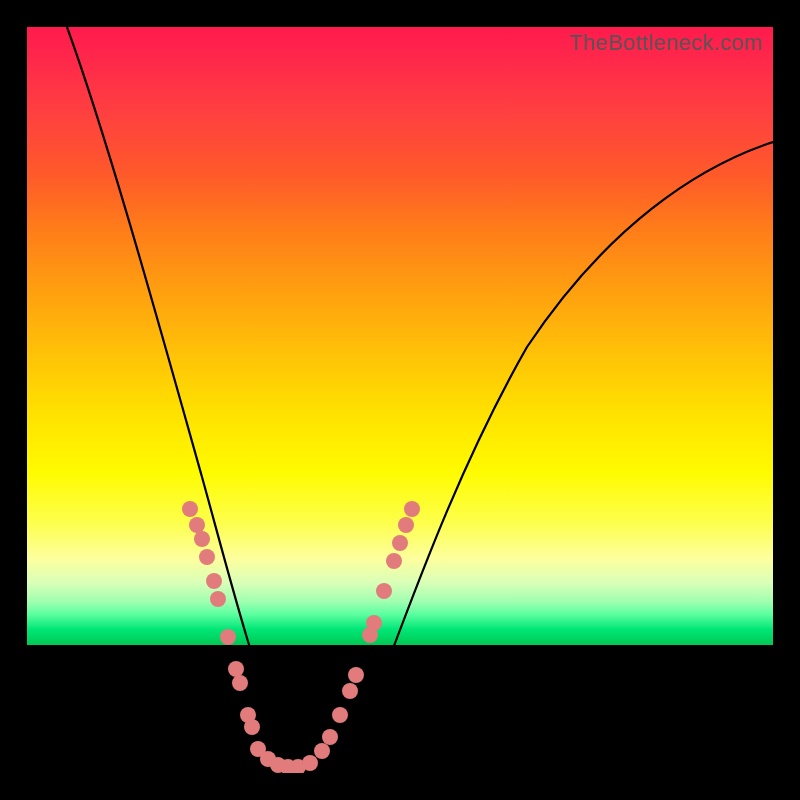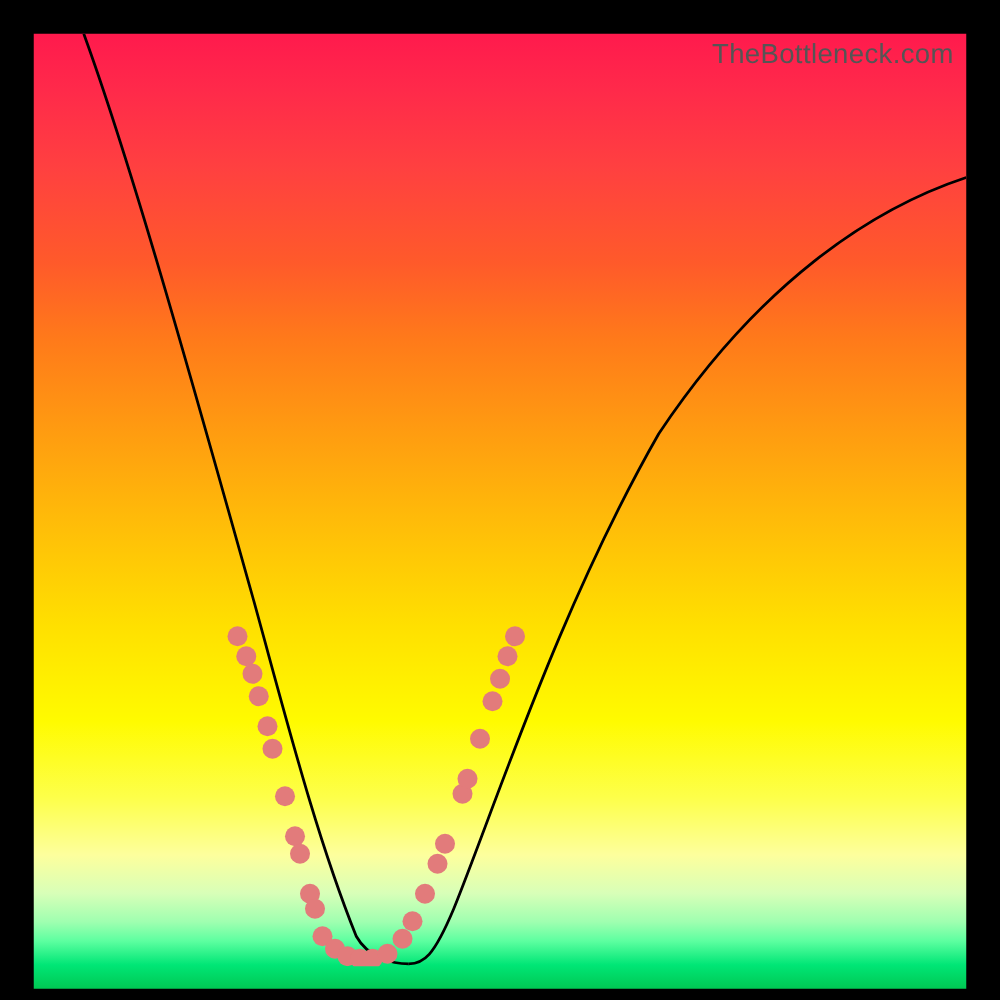--- a/index.html
+++ b/index.html
@@ -14,21 +14,21 @@
     position: relative;
     width: 800px;
     height: 800px;
     background: #000;
   }
   .plot {
     position: absolute;
     left: 27px;
     top: 27px;
     width: 746px;
-    height: 764px;
+    height: 618px;
     background: linear-gradient(to bottom,
       #ff1a4d 0%,
       #ff2a4a 6%,
       #ff4040 14%,
       #ff5a2a 24%,
       #ff7a1a 32%,
       #ff9d10 42%,
       #ffbf08 52%,
       #ffe000 62%,
       #fffb00 72%,

